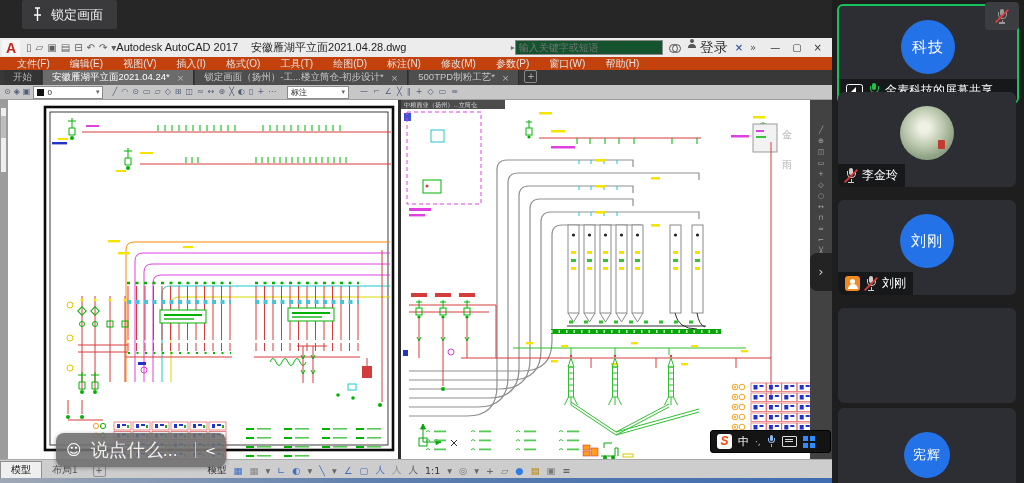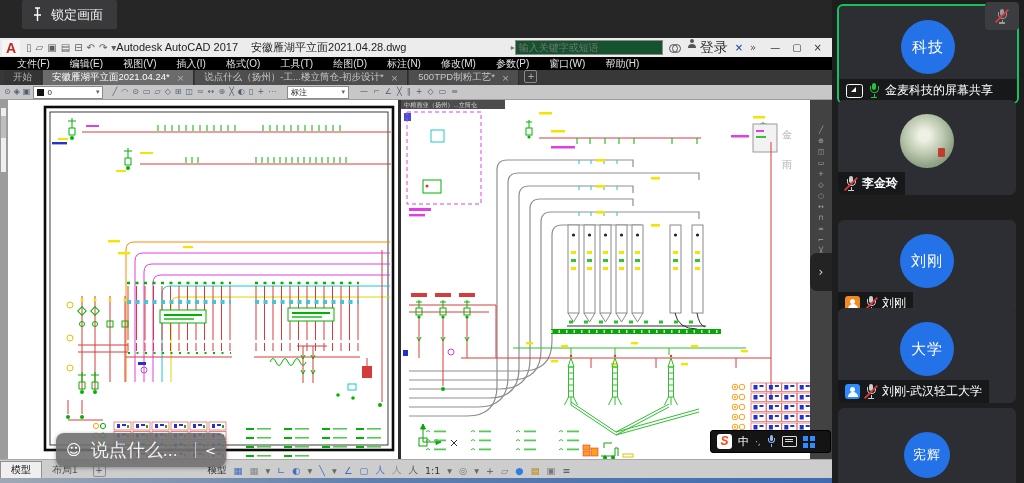--- a/index.html
+++ b/index.html
@@ -15,21 +15,21 @@
   .titlebar{height:19px;background:#ececec;display:flex;align-items:center;font-size:11px;color:#333;padding:0 2px;}
   .alogo{color:#c1271d;font-weight:bold;font-size:14px;width:18px;text-align:center;background:#f6f6f6;}
   .qat{display:flex;gap:4px;margin-left:6px;color:#5c5c5c;font-size:10px;}
   .qat span{cursor:default;}
   .tb-title{flex:1;text-align:left;white-space:nowrap;overflow:hidden;color:#222;}
   .tb-title .doc{margin-left:10px;}
   .searchbox{width:140px;height:13px;font-size:10px;border:1px solid #8a8a8a;background:#14532d;color:#999;padding:0 3px;}
   .tb-icons{display:flex;align-items:center;gap:7px;margin:0 6px;color:#555;font-size:10px;}
   .signin{display:flex;align-items:flex-start;gap:3px;font-size:14px;color:#333;}
   .winbtns{display:flex;gap:12px;margin:0 8px;color:#333;font-size:10px;}
-  .menubar{height:13px;background:#000000;display:flex;align-items:center;gap:2px;padding-left:8px;}
+  .menubar{height:13px;background:#c2410c;display:flex;align-items:center;gap:2px;padding-left:8px;}
   .mi{color:#e3e3e3;font-size:10px;padding:0 9px;white-space:nowrap;}
   .tabbar{height:15px;background:#383838;display:flex;align-items:flex-end;padding-left:4px;}
   .dtab{height:15px;display:flex;align-items:center;background:#4e4e4e;color:#c8c8c8;
     font-size:9.5px;padding:0 9px;margin-right:1px;border-right:1px solid #2d2d2d;white-space:nowrap;}
   .dtab.start{background:#343434;color:#b5b5b5;}
   .dtab.active{background:#6b6b6b;color:#fff;}
   .dtab .dx{display:none;margin-left:7px;color:#b0b0b0;font-size:9px;}
   .dtab.closable .dx{display:inline;}
   .newtab{width:11px;height:11px;border:1px solid #8a8a8a;border-radius:2px;color:#bbb;font-size:9px;
     line-height:10px;text-align:center;margin:0 0 2px 4px;}
@@ -182,21 +182,21 @@
           <span>开始</span>
 
         </span>
 
         <span class="dtab active closable">
           <span>安徽雁湖平立面2021.04.24*</span>
           <span class="dx g">×</span>
         </span>
 
         <span class="dtab closable">
-          <span>说点什么（扬州）-工...楼立筒仓-初步设计*</span>
+          <span>锁定画面（扬州）-工...楼立筒仓-初步设计*</span>
           <span class="dx g">×</span>
         </span>
 
         <span class="dtab closable">
           <span>500TPD制粉工艺*</span>
           <span class="dx g">×</span>
         </span>
       </span>
     <span class="newtab g">+</span>
   </div>
@@ -704,59 +704,48 @@
       <span class="sharebadge"></span>
       <span class="mic on">
           <span class="cap"></span>
           <span class="arc"></span>
           <span class="stem"></span>
           <span class="base"></span>
         </span>
       <span>金麦科技的屏幕共享</span>
     </span>
   </div>
-  <div class="tile" style="top:100px;font-weight:bold;">
+  <div class="tile" style="top:92px;">
     <span class="avatar photo">
         <i></i>
       </span>
     <span class="namebar">
       <span class="mic muted">
           <span class="cap"></span>
           <span class="arc"></span>
           <span class="stem"></span>
           <span class="base"></span>
         </span>
       <span>李金玲</span>
     </span>
   </div>
-  <div class="tile" style="top:220px;text-align:center;">
+  <div class="tile" style="top:200px;text-align:center;">
     <span class="avatar">刘刚</span>
     <span class="namebar">
       <span class="pbadge orange"></span>
       <span class="mic muted">
           <span class="cap"></span>
           <span class="arc"></span>
           <span class="stem"></span>
           <span class="base"></span>
         </span>
       <span>刘刚</span>
     </span>
   </div>
   <div class="tile" style="top:308px;">
-    <span class="avatar">大学</span>
-    <span class="namebar">
-      <span class="pbadge blue"></span>
-      <span class="mic muted">
-          <span class="cap"></span>
-          <span class="arc"></span>
-          <span class="stem"></span>
-          <span class="base"></span>
-        </span>
-      <span>刘刚-武汉轻工大学</span>
-    </span>
   </div>
   <div class="tile" style="top:408px;height:95px;">
     <span class="avatar" style="width:46px;height:46px;top:24px;font-size:13px;">宪辉</span>
   </div>
 </div>
 
 <div class="mutectl">
   <span class="mic muted" style="color:#9a9a9a;">
       <span class="cap"></span>
       <span class="arc"></span>

